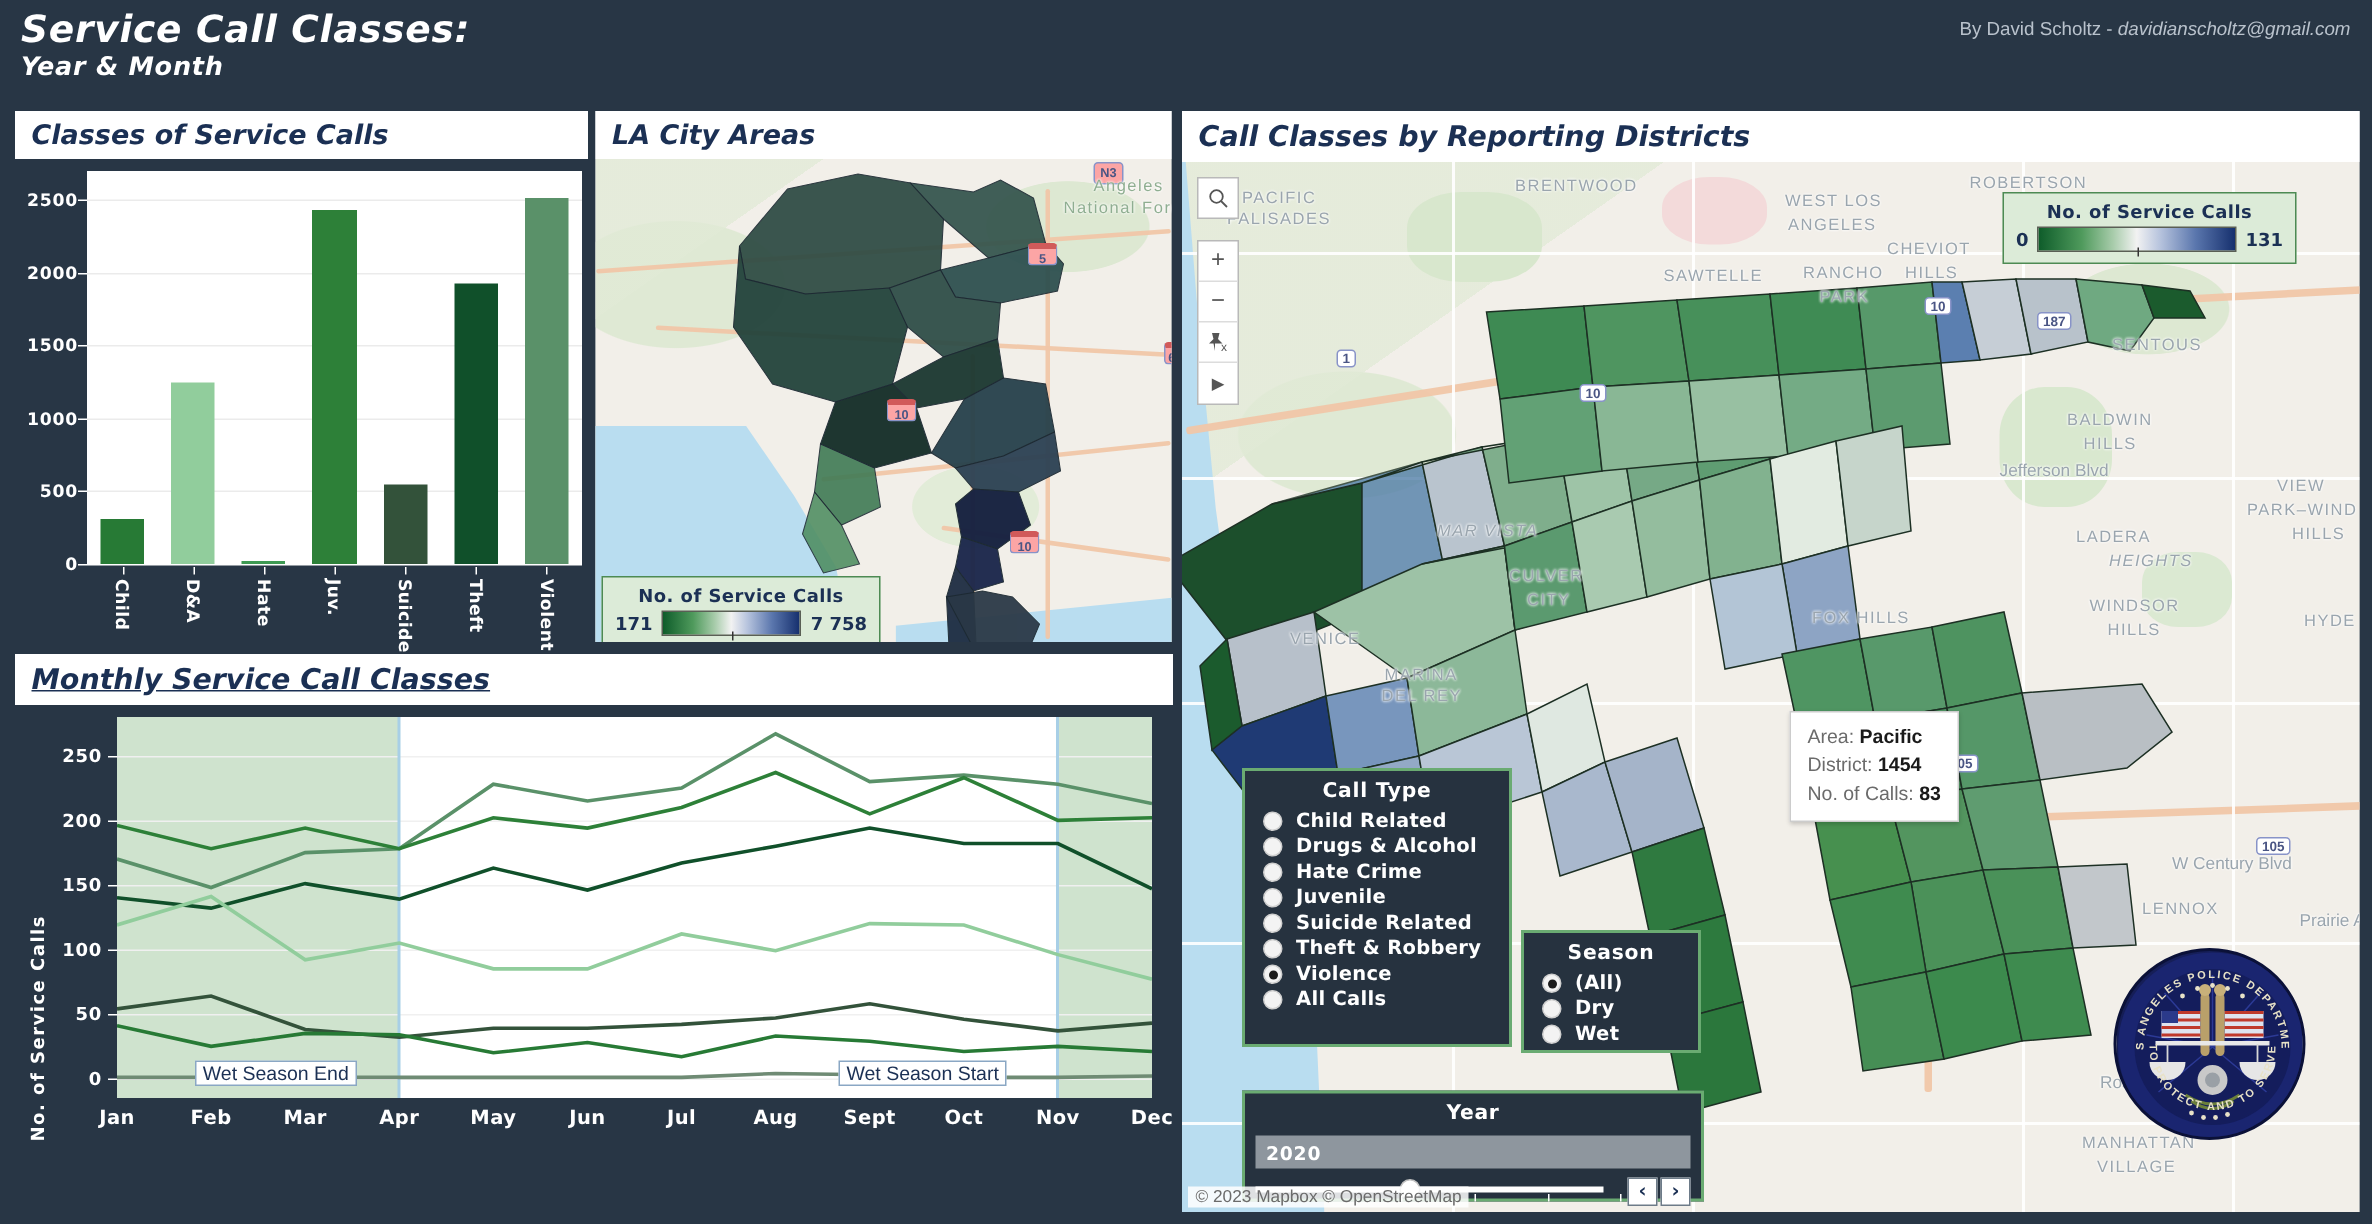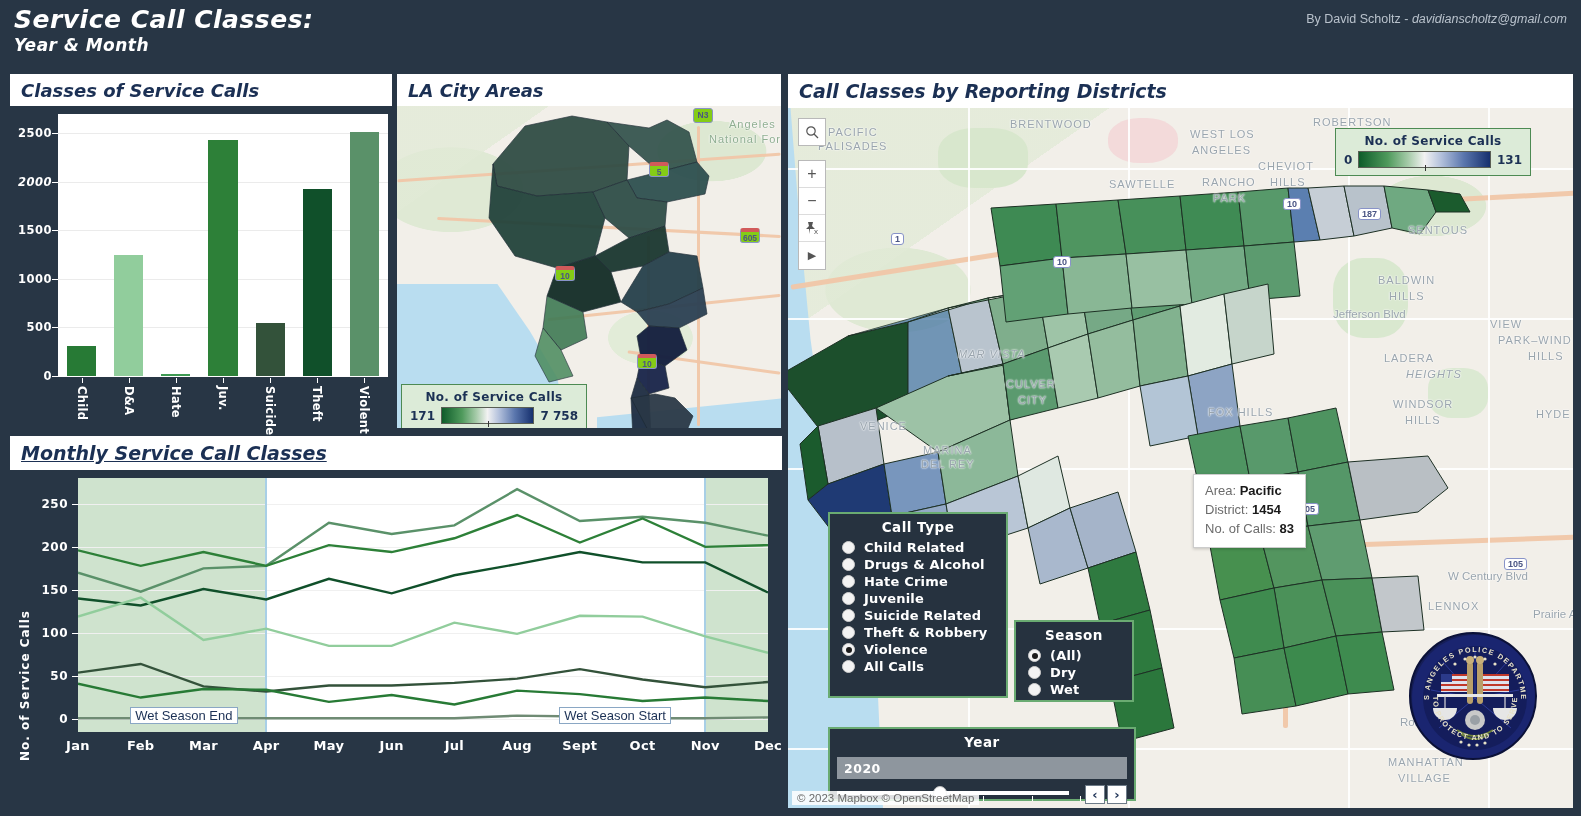--- a/index.html
+++ b/index.html
@@ -89,22 +89,22 @@
   .ocean { position: absolute; background: #b9ddf0; }
   .road { position: absolute; background: #f0c6a8; height: 3px; border-radius: 2px; opacity:.95; }
   .road.v { width: 3px; height: auto; }
   .roadw { position: absolute; background: #ffffff; height: 2px; opacity: .9; }
   .maplabel {
     position: absolute; color: #9aa5ae; font-size: 11px; letter-spacing: 1px;
     text-shadow: 0 0 2px #fff, 0 0 2px #fff; white-space: nowrap; pointer-events: none;
   }
   .shield {
     position: absolute; width: 20px; height: 15px; border-radius: 3px;
-    background: #84cc16; border: 1.5px solid #8893c8; color: #4a5584;
-    font-size: 8.5px; font-weight: bold; text-align: center; line-height: 12px;
+    background: #fca5a5; border: 1.5px solid #8893c8; color: #4a5584;
+    font-size: 8.5px; font-weight: bold; text-align: center; line-height: 12px; margin-left: 36px;
   }
   .shield.red { border-top: 4px solid #d15a5a; }
 
   .legend-box {
     position: absolute; background: #dcebd8; border: 1.5px solid #4d8a53;
     padding: 5px 8px 7px 8px;
   }
   .legend-title {
     color: #1b3054; font-weight: bold; font-size: 12px; text-align: center;
     font-family: "DejaVu Sans", sans-serif; letter-spacing: .3px; margin-bottom: 3px;
@@ -279,21 +279,21 @@
         </div>
       <div id="bar-yaxis">
           <div class="ytick" style="top: 270px;">0</div>
           <div class="ytick-mark" style="top: 270px;"></div>
           <div class="ytick" style="top: 221.481px;">500</div>
           <div class="ytick-mark" style="top: 221.481px;"></div>
           <div class="ytick" style="top: 172.963px;">1000</div>
           <div class="ytick-mark" style="top: 172.963px;"></div>
           <div class="ytick" style="top: 124.444px;">1500</div>
           <div class="ytick-mark" style="top: 124.444px;"></div>
-          <div class="ytick" style="top: 75.9259px; font-style: italic;">2000</div>
+          <div class="ytick" style="top: 75.9259px;">2000</div>
           <div class="ytick-mark" style="top: 75.9259px;"></div>
           <div class="ytick" style="top: 27.4074px;">2500</div>
           <div class="ytick-mark" style="top: 27.4074px;"></div>
         </div>
       <div class="axis-line"></div>
       <div class="xlabels" id="bar-xlabels">
           <div class="xlab-slot">
             <div class="xtick"></div>
             <div class="xlab">Child</div>
           </div>
@@ -551,21 +551,21 @@
           <div class="maplabel" style="left: 404px; top: 36px;">ANGELES</div>
           <div class="maplabel" style="left: 525px; top: 8px;">ROBERTSON</div>
           <div class="maplabel" style="left: 470px; top: 52px;">CHEVIOT</div>
           <div class="maplabel" style="left: 482px; top: 68px;">HILLS</div>
           <div class="maplabel" style="left: 321px; top: 70px;">SAWTELLE</div>
           <div class="maplabel" style="left: 414px; top: 68px;">RANCHO</div>
           <div class="maplabel" style="left: 425px; top: 84px;">PARK</div>
           <div class="maplabel" style="left: 620px; top: 116px;">SENTOUS</div>
           <div class="maplabel" style="left: 590px; top: 166px;">BALDWIN</div>
           <div class="maplabel" style="left: 601px; top: 182px;">HILLS</div>
-          <div class="maplabel" style="left: 702px; top: 210px; text-align: right;">VIEW</div>
+          <div class="maplabel" style="left: 730px; top: 210px; text-align: right;">VIEW</div>
           <div class="maplabel" style="left: 710px; top: 226px;">PARK–WIND</div>
           <div class="maplabel" style="left: 740px; top: 242px;">HILLS</div>
           <div class="maplabel" style="left: 596px; top: 244px;">LADERA</div>
           <div class="maplabel" style="left: 618px; top: 260px; font-style: italic;">HEIGHTS</div>
           <div class="maplabel" style="left: 420px; top: 298px;">FOX HILLS</div>
           <div class="maplabel" style="left: 605px; top: 290px;">WINDSOR</div>
           <div class="maplabel" style="left: 617px; top: 306px;">HILLS</div>
           <div class="maplabel" style="left: 748px; top: 300px;">HYDE</div>
           <div class="maplabel" style="left: 170px; top: 240px; font-style: italic;">MAR VISTA</div>
           <div class="maplabel" style="left: 72px; top: 272px; margin-top: 40px;">VENICE</div>

